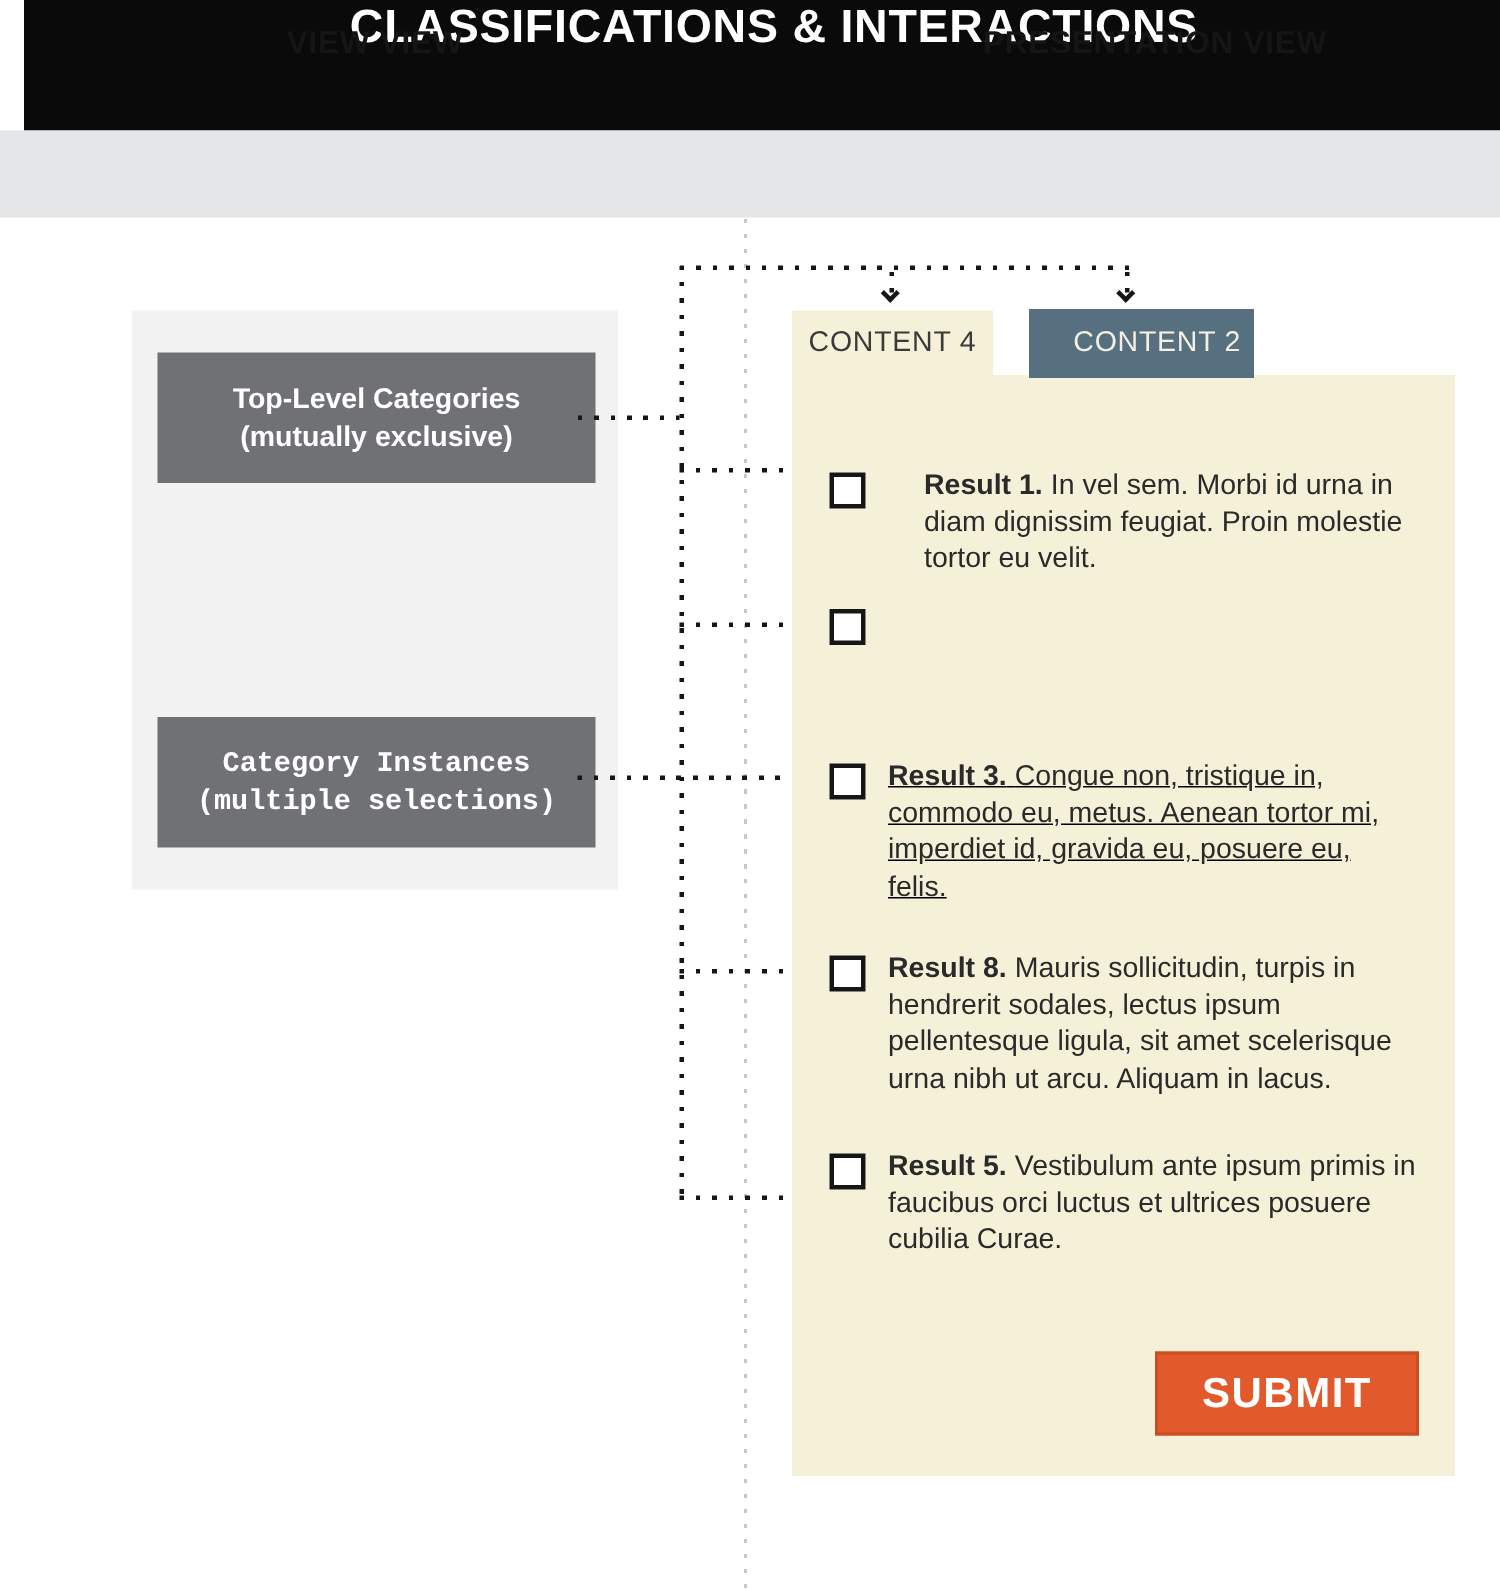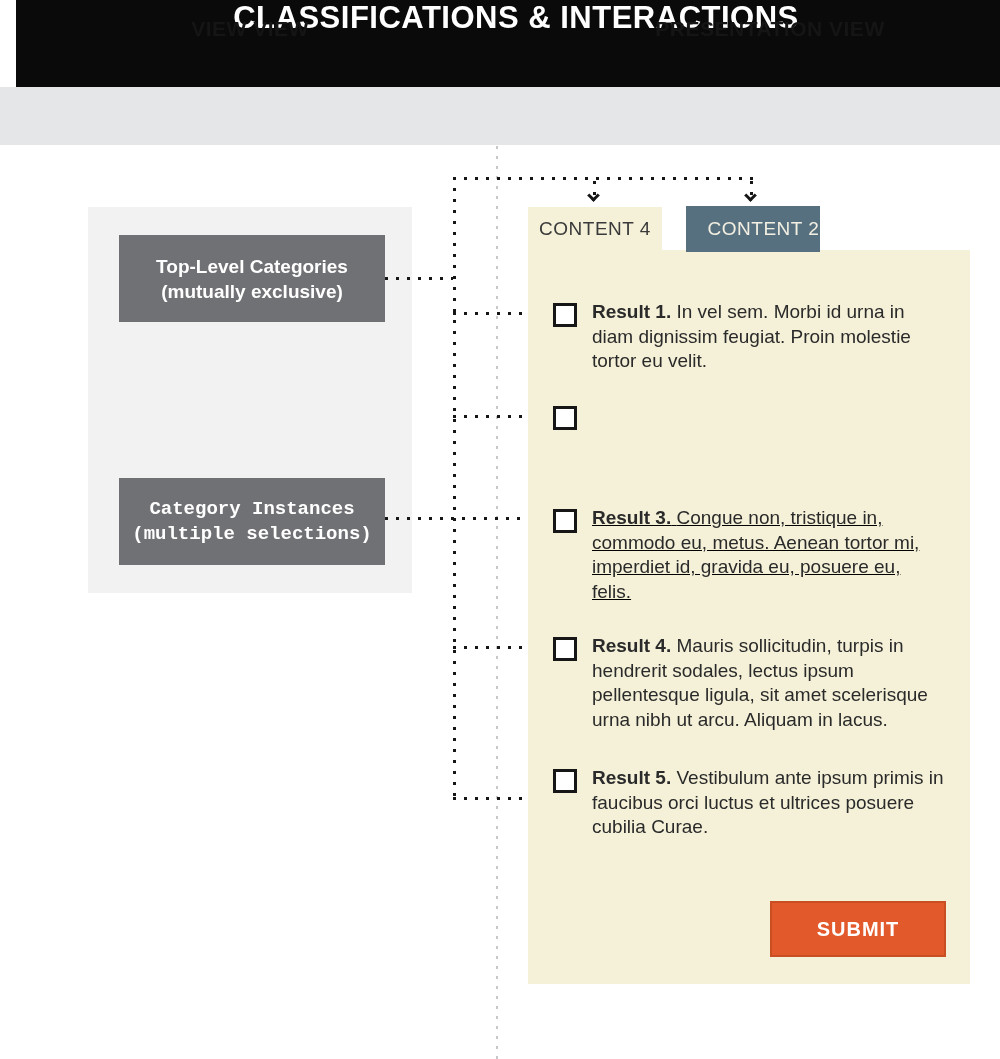--- a/index.html
+++ b/index.html
@@ -37,42 +37,42 @@
          background-image:repeating-linear-gradient(to bottom,var(--line-dark) 0 3px,transparent 3px 11px);}
   .divider{position:absolute;width:2px;
          background-image:repeating-linear-gradient(to bottom,var(--line-light) 0 3px,transparent 3px 10px);}
   .chev{position:absolute;width:9px;height:9px;
         border-right:3px solid var(--line-dark);border-bottom:3px solid var(--line-dark);}
   .chev.down{transform:rotate(45deg);}
   .chev.right{transform:rotate(-45deg);}
 
   
   .logic-container{position:absolute;left:88px;top:207px;width:324px;height:386px;background:var(--container-bg);}
-  .logic-box{position:absolute;left:119px;width:266px;height:87px;background:var(--box-bg);
+  .logic-box{position:absolute;left:105px;width:292px;height:87px;background:var(--box-bg);
              display:flex;flex-direction:column;align-items:center;justify-content:center;
              color:var(--text-light);font-weight:bold;font-size:19px;line-height:25px;text-align:center;}
   .logic-box.b1{top:235px;}
   .logic-box.b2{top:478px;font-family:Liberation Mono, monospace;}
 
   
   .panel{position:absolute;left:528px;top:250px;width:442px;height:734px;background:var(--panel-bg);}
   .tab{position:absolute;display:flex;align-items:center;justify-content:center;
        font-size:19px;letter-spacing:.5px;cursor:pointer;}
   .tab.active{left:528px;top:207px;width:134px;height:44px;background:var(--panel-bg);color:#3a3a3a;}
-  .tab.inactive{left:686px;top:206px;width:134px;height:46px;background:var(--tab-bg);color:#f3efe2;padding-left:21px;}
+  .tab.inactive{left:686px;top:206px;width:150px;height:46px;background:var(--tab-bg);color:#f3efe2;padding-left:21px;}
 
   .result-row{position:absolute;left:553px;width:392px;display:flex;align-items:flex-start;}
   .checkbox{width:24px;height:24px;background:#ffffff;border:3px solid var(--line-dark);
             flex:0 0 24px;margin-top:3px;cursor:pointer;}
   .result-text{margin-left:15px;width:352px;font-size:19px;line-height:24.5px;color:var(--text-dark);}
   .result-text b{font-weight:bold;}
 
   .submit{position:absolute;left:770px;top:901px;width:176px;height:56px;background:var(--submit-bg);
           border:2px solid var(--submit-border);display:flex;align-items:center;justify-content:center;
-          color:var(--text-light);font-size:20px;font-weight:bold;letter-spacing:1px;cursor:pointer;}
+          color:var(--text-light);font-size:28px;font-weight:bold;letter-spacing:1px;cursor:pointer;}
 </style>
 </head>
 <body>
 
 <div class="canvas">
 
   <div class="header">
     <div class="title">CLASSIFICATIONS &amp; INTERACTIONS</div>
   </div>
 
@@ -108,21 +108,21 @@
   <div class="chev right" style="left:530px;top:511px;"></div>
   <div class="dot-h" style="left:453px;top:646px;width:77px;"></div>
   <div class="chev right" style="left:530px;top:640px;"></div>
   <div class="dot-h" style="left:453px;top:797px;width:77px;"></div>
   <div class="chev right" style="left:530px;top:791px;"></div>
 
   <div class="panel"></div>
   <div class="tab active">CONTENT 4</div>
   <div class="tab inactive">CONTENT 2</div>
 
-  <div class="result-row" style="top:300px;">
+  <div class="result-row" style="top:312px;gap:24px;">
     <div class="checkbox"></div>
     <div class="result-text">
       <b>Result 1.</b>
       <span>In vel sem. Morbi id urna in diam dignissim feugiat. Proin molestie tortor eu velit.</span>
     </div>
   </div>
 
   <div class="result-row" style="top:403px;">
     <div class="checkbox"></div>
   </div>
@@ -131,21 +131,21 @@
     <div class="checkbox"></div>
     <div class="result-text">
       <b>Result 3.</b>
       <span>Congue non, tristique in, commodo eu, metus. Aenean tortor mi, imperdiet id, gravida eu, posuere eu, felis.</span>
     </div>
   </div>
 
   <div class="result-row" style="top:634px;">
     <div class="checkbox"></div>
     <div class="result-text">
-      <b>Result 4.</b>
+      <b>Result 8.</b>
       <span>Mauris sollicitudin, turpis in hendrerit sodales, lectus ipsum pellentesque ligula, sit amet scelerisque urna nibh ut arcu. Aliquam in lacus.</span>
     </div>
   </div>
 
   <div class="result-row" style="top:766px;">
     <div class="checkbox"></div>
     <div class="result-text">
       <b>Result 5.</b>
       <span>Vestibulum ante ipsum primis in faucibus orci luctus et ultrices posuere cubilia Curae.</span>
     </div>

